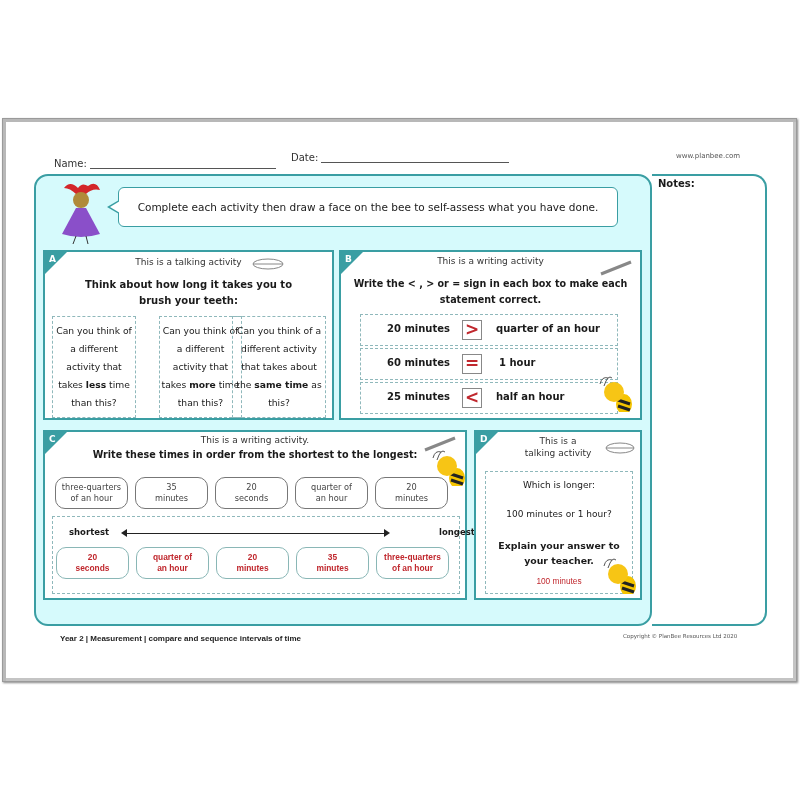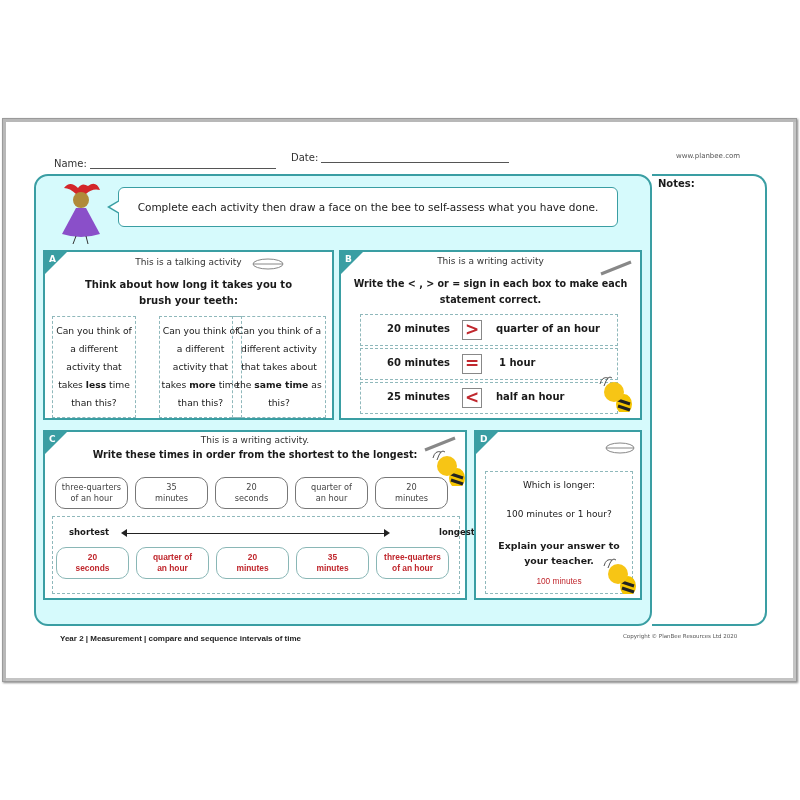--- a/index.html
+++ b/index.html
@@ -210,20 +210,24 @@
           <div>three-quarters</div>
           <div>of an hour</div>
         </div>
       </div>
   </div>
 </div>
 
 <div class="card" style="left:474px;top:430px;width:168px;height:170px;">
   <div class="tag"></div>
   <div class="tag-l">D</div>
+  <div class="act" style="left:0;right:0;top:3px;line-height:12px;">
+    <div>This is a</div>
+      <div>talking activity</div>
+  </div>
   <svg style="position:absolute;left:128px;top:10px;" width="32" height="12">
       <ellipse cx="16" cy="6" rx="14" ry="5" fill="none" stroke="#888"></ellipse>
       <line x1="2" y1="6" x2="30" y2="6" stroke="#888"></line>
     </svg>
   <div class="dash" style="left:9px;top:39px;width:148px;height:123px;text-align:center;">
     <div style="position:absolute;left:0;right:0;top:8px;font-size:9px;">Which is longer:</div>
     <div style="position:absolute;left:0;right:0;top:37px;font-size:9px;">100 minutes or 1 hour?</div>
     <div style="position:absolute;left:0;right:0;top:66px;font-size:9.4px;font-weight:bold;line-height:15px;">
       <div>Explain your answer to</div>
         <div>your teacher.</div>

